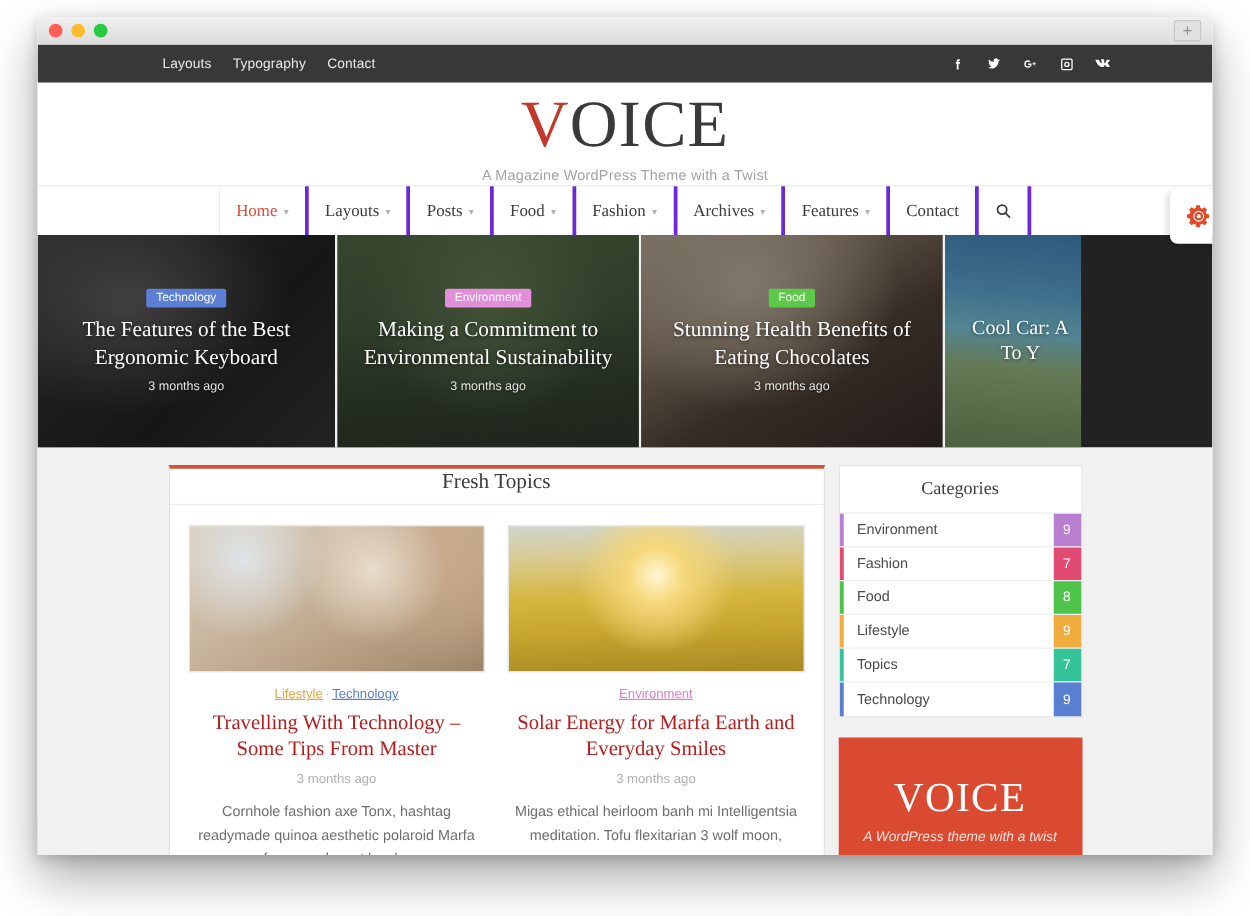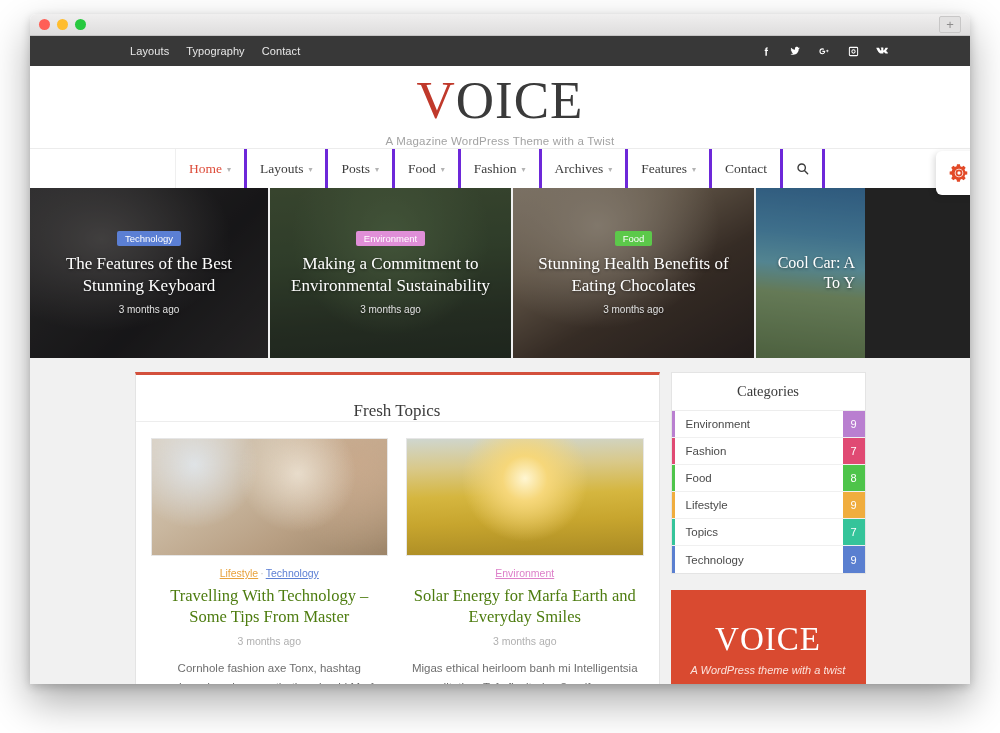--- a/index.html
+++ b/index.html
@@ -224,21 +224,21 @@
     text-shadow: 0 1px 3px rgba(0,0,0,.5);
     white-space: nowrap;
   }
   .slide .ago {
     margin-top: 8px;
     font-size: 10px;
     color: #e2e2e2;
     text-shadow: 0 1px 2px rgba(0,0,0,.55);
   }
   .slide.edge .inner { align-items: flex-start; text-align: left; }
-  .slide.edge-right .inner { align-items: flex-end; text-align: right; }
+  .slide.edge-right .inner { align-items: flex-end; }
 
   
   .ph-temple { background:
       radial-gradient(ellipse at 45% 62%, #1c1206 0%, #2a1c0c 30%, transparent 62%),
       linear-gradient(160deg, #8d7f63 0%, #c9a441 32%, #d9ab33 52%, #7a6436 72%, #4a4233 100%); }
   .ph-typewriter { background:
       radial-gradient(ellipse at 30% 30%, #5c5954 0%, transparent 55%),
       linear-gradient(135deg, #3b3a37 0%, #23221f 35%, #181715 60%, #2e2c28 100%); }
   .ph-forest { background:
       radial-gradient(ellipse at 50% 28%, #5e7a4a 0%, transparent 58%),
@@ -261,23 +261,23 @@
   .main-col { width: 525px; }
   .side-col { width: 195px; }
 
   .panel {
     background: #fff;
     border: 1px solid #e4e4e4;
   }
   .panel-accent { border-top: 3px solid #d3503c; }
 
   .section-head {
-    height: 47px;
-    display: flex;
-    align-items: flex-end;
+    height: 29px;
+    display: flex;
+    align-items: flex-start;
     justify-content: center;
     border-bottom: 1px solid #ededed;
   }
   .section-head h2 {
     font-family: "Liberation Serif", serif;
     font-weight: 400;
     font-size: 17px;
     color: #3b3b3b;
   }
 
@@ -312,21 +312,21 @@
   .cat-env       { color: #dd7fc9; }
   .cat-sep       { color: #bdbdbd; margin: 0 2px; }
 
   .card h3 {
     margin-top: 6px;
     text-align: center;
     font-family: "Liberation Serif", serif;
     font-weight: 400;
     font-size: 16.5px;
     line-height: 1.28;
-    color: #4d7c0f;
+    color: #b91c1c;
   }
   .card .ago {
     margin-top: 8px;
     text-align: center;
     font-size: 10.5px;
     color: #b0b0b0;
   }
   .card .excerpt {
     margin-top: 12px;
     text-align: center;
@@ -509,21 +509,21 @@
 
     <div class="hero">
 
 
       <div class="slide" style="width:240px">
         <div class="bg ph-typewriter"></div>
         <div class="shade"></div>
         <div class="inner">
           <span class="tag" style="background:#5b7fd4">Technology</span>
           <h3 style="white-space:pre-line">The Features of the Best
-Stunning Keyboard</h3>
+Ergonomic Keyboard</h3>
           <div class="ago">3 months ago</div>
         </div>
       </div>
 
       <div class="slide" style="width:243px">
         <div class="bg ph-forest"></div>
         <div class="shade"></div>
         <div class="inner">
           <span class="tag" style="background:#e08fd8">Environment</span>
           <h3 style="white-space:pre-line">Making a Commitment to

